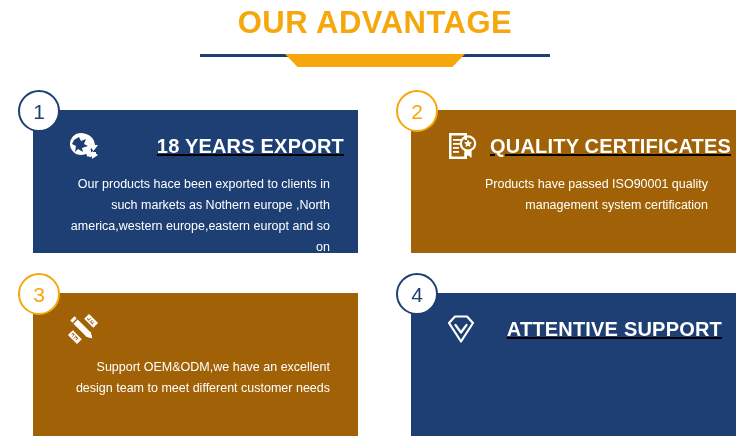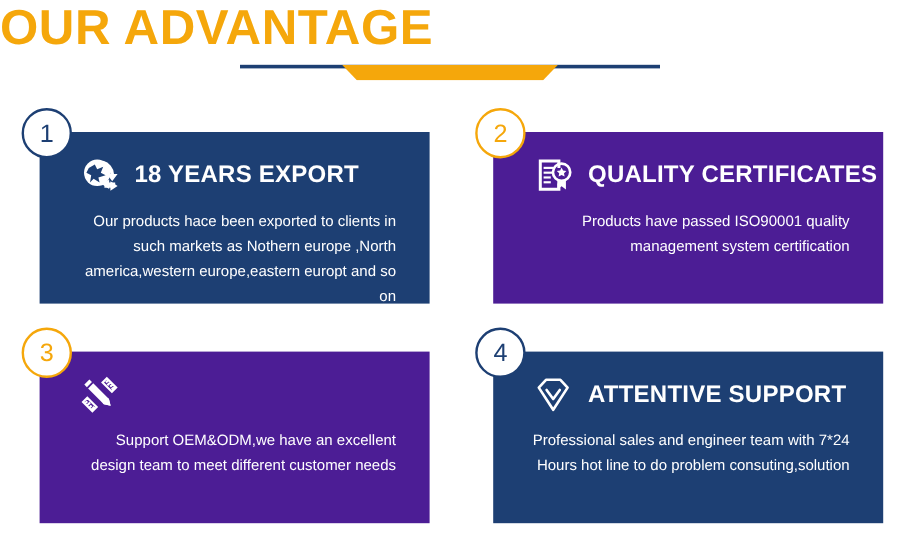--- a/index.html
+++ b/index.html
@@ -27,22 +27,22 @@
     left: 0;
     top: 0;
     width: 750px;
     height: 80px;
   }
   .page-title {
     position: absolute;
     left: 0;
     top: 4px;
     width: 750px;
-    text-align: left;
-    font-size: 41px;
+    text-align: center;
+    font-size: 31px;
     font-weight: bold;
     letter-spacing: 0.5px;
     color: #F5A70B;
     line-height: 38px;
     white-space: nowrap;
   }
   .divider {
     position: absolute;
     left: 200px;
     top: 52px;
@@ -89,21 +89,21 @@
   .card {
     position: absolute;
     left: 15px;
     top: 20px;
     width: 325px;
     height: 143px;
     box-sizing: border-box;
     padding: 14px 14px 10px 14px;
   }
   .card.navy   { background: #1D3F73; }
-  .card.orange { background: #4c1d95; }
+  .card.orange { background: #a16207; }
 
   .badge {
     position: absolute;
     left: 0px;
     top: 0px;
     width: 42px;
     height: 42px;
     border-radius: 50%;
     background: #ffffff;
     box-sizing: border-box;
@@ -113,24 +113,25 @@
     font-size: 21px;
     line-height: 1;
     z-index: 5;
   }
   .badge.navy   { border: 2px solid #1D3F73; color: #1D3F73; }
   .badge.orange { border: 2px solid #F5A70B; color: #F5A70B; }
 
   .card-head {
     display: flex;
     align-items: center;
-    justify-content: flex-start;
+    justify-content: space-between;
     height: 44px;
     padding-left: 18px;
     box-sizing: border-box;
+    text-decoration: underline;
   }
   .card-icon {
     flex: 0 0 auto;
     width: 36px;
     height: 36px;
     margin-right: 11px;
     display: flex;
     align-items: center;
     justify-content: center;
   }
@@ -234,19 +235,18 @@
       <div class="card navy">
         <div class="card-head">
           <span class="card-icon">
             <svg width="36" height="36" viewBox="0 0 36 36">
               <path d="M6 12 L12 5.5 H24 L30 12 L18 30.5 Z" fill="none" stroke="#ffffff" stroke-width="2.2" stroke-linejoin="round"></path>
               <path d="M12.5 14 L18 21.5 L23.5 14" fill="none" stroke="#ffffff" stroke-width="2.2" stroke-linecap="round" stroke-linejoin="round"></path>
             </svg>
           </span>
           <span class="card-title">ATTENTIVE SUPPORT</span>
         </div>
-        <div class="card-body">Professional sales and engineer team with 7*24 Hours hot line to do problem consuting,solution</div>
       </div>
       <div class="badge navy">4</div>
     </div>
 
   </div>
 </div>
 
 </body></html>

